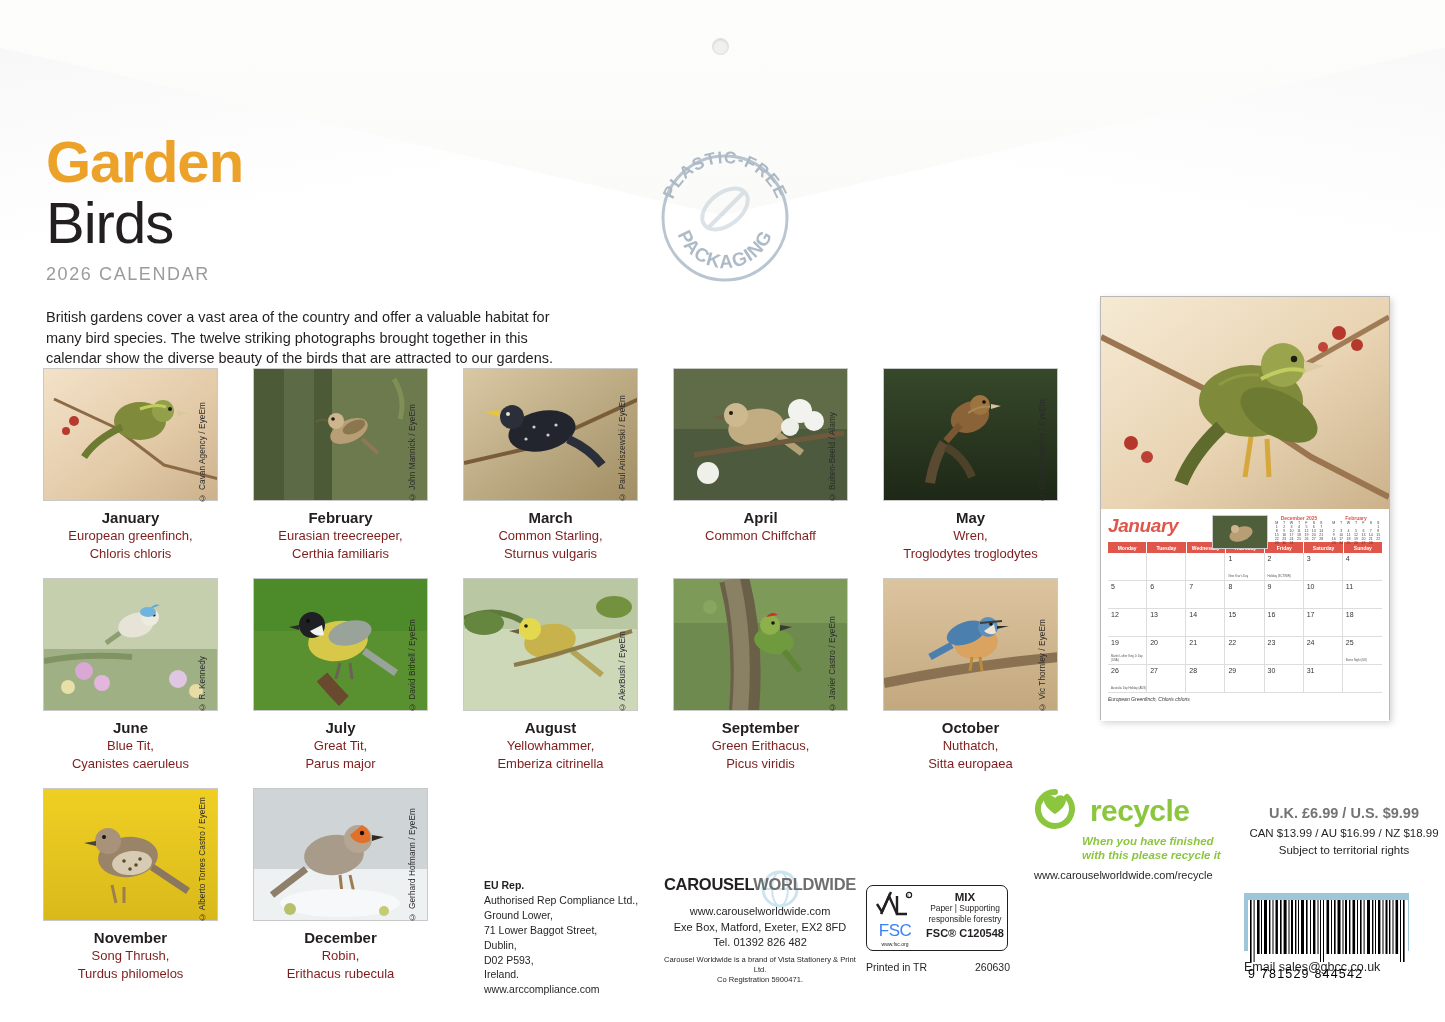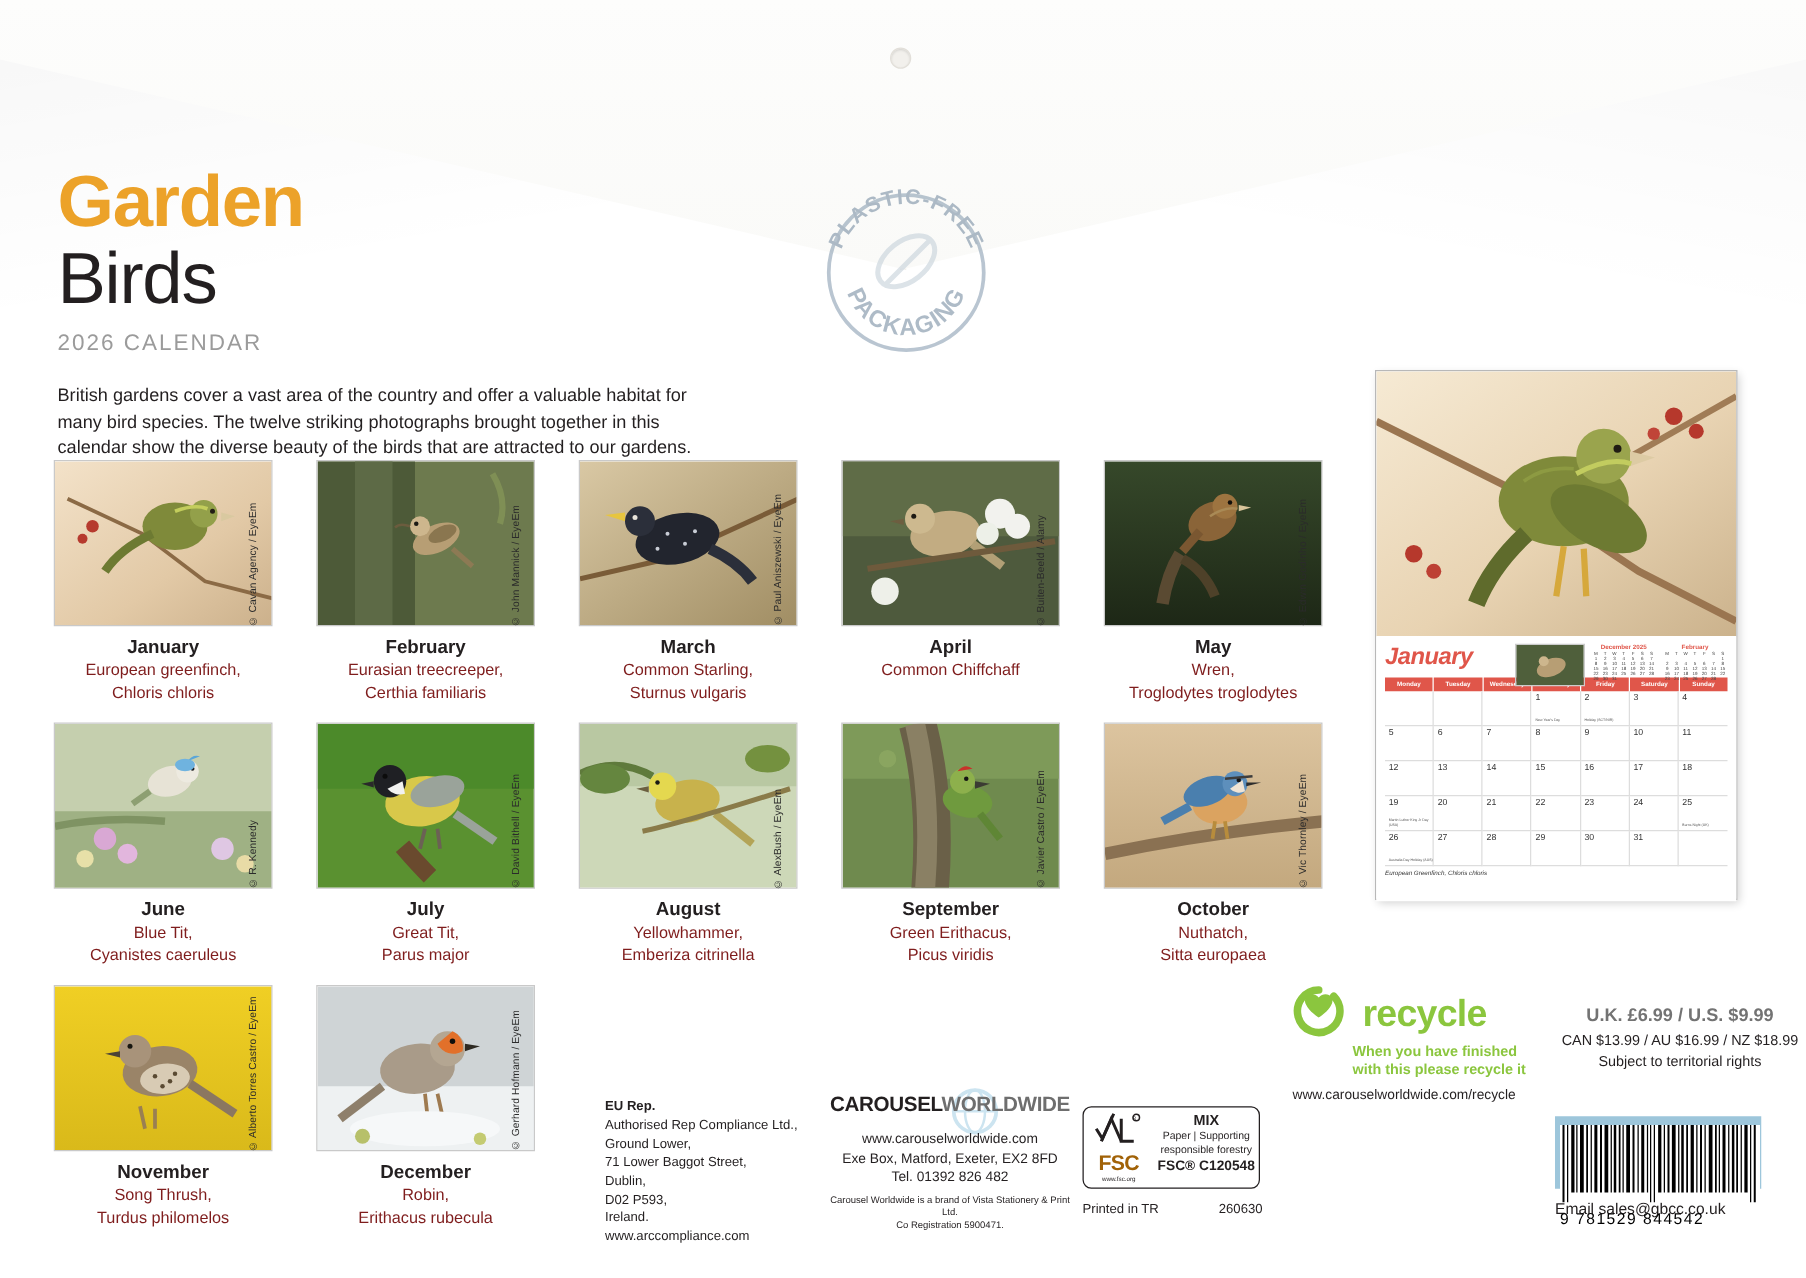--- a/index.html
+++ b/index.html
@@ -95,21 +95,21 @@
   .pv-weekhead div { background:#E0564A; color:#fff; font-size:5px; text-align:center; padding: 2.5px 0; font-weight:bold;}
   .pv-days { display:grid; grid-template-columns: repeat(7,1fr); }
   .pv-day { height: 28px; border-right:1px solid #ddd; border-bottom:1px solid #ddd; font-size:7px; color:#333; padding:2px 0 0 3px; position:relative;}
   .pv-day:nth-child(7n) { border-right:none; }
   .pv-note { font-size:2.8px; color:#555; position:absolute; bottom:2px; left:3px; line-height:1.25;}
   .pv-footer { font-size:5px; font-style:italic; color:#333; margin-top:3px;}
 
   
   .recycle { position:absolute; left: 1034px; top: 788px; width: 190px; z-index:4; }
   .recycle-word { font-size: 30px; color:#8BC63E; font-weight: bold; letter-spacing:-.6px; }
-  .recycle-sub { font-size: 11.5px; color:#8BC63E; font-weight:bold; line-height:1.2; margin-left: 48px; margin-top:1px;}
+  .recycle-sub { font-size: 11.5px; color:#8BC63E; font-weight:bold; line-height:1.2; margin-left: 48px; margin-top:1px;font-style:italic;}
   .recycle-url { font-size: 11px; color:#231f20; margin-top: 6px;}
 
   
   .price { position:absolute; left: 1244px; top: 805px; width: 200px; text-align:center; z-index:4;}
   .price-main { font-size: 14.5px; font-weight:bold; color:#737373; }
   .price-sub { font-size: 11.5px; color:#231f20; margin-top:4px; line-height:1.45;}
 
   
   .eurep { position:absolute; left: 484px; top: 878px; width: 170px; z-index:4; font-size:10.5px; color:#231f20; line-height:1.42;}
   .eurep b { font-size: 10.5px; }
@@ -119,21 +119,21 @@
   .cw-logo { font-size: 16.5px; font-weight:bold; letter-spacing:-.3px; position:relative; display:inline-block;}
   .cw-logo .dark { color:#231f20; }
   .cw-logo .lite { color:#6e6e6e; }
   .cw-globe { position:absolute; left: 96px; top:-6px; width:40px; height:40px; opacity:.45; z-index:-1;}
   .cw-lines { font-size: 11px; color:#231f20; margin-top: 10px; line-height:1.42;}
   .cw-small { font-size: 7.6px; color:#231f20; margin-top: 4px; line-height:1.35;}
 
   
   .fsc { position:absolute; left: 866px; top: 885px; width: 142px; height: 66px; border: 1.6px solid #231f20; border-radius: 7px; z-index:4; display:flex;}
   .fsc-left { width: 56px; border-right:0px; display:flex; flex-direction:column; align-items:center; justify-content:center; }
-  .fsc-word { font-size: 17px; font-weight:bold; color:#a16207; letter-spacing:-.5px; margin-top:-1px;}
+  .fsc-word { font-size: 17px; font-weight:normal; color:#3b82f6; letter-spacing:-.5px; margin-top:-1px;}
   .fsc-url { font-size: 5px; color:#231f20; }
   .fsc-right { flex:1; padding-top:5px; text-align:center;}
   .fsc-mix { font-size: 11.5px; font-weight:bold; color:#231f20; }
   .fsc-desc { font-size: 8.4px; color:#231f20; line-height:1.18; margin-top:1px;}
   .fsc-code { font-size: 11px; font-weight:bold; color:#231f20; margin-top:2px;}
   .printed { position:absolute; left: 866px; top: 961px; font-size: 10.5px; color:#231f20; z-index:4;}
   .jobno { position:absolute; left: 975px; top: 961px; font-size: 10.5px; color:#231f20; z-index:4;}
 
   
   .gbcc { position:absolute; left: 1244px; top: 893px; width: 165px; z-index:4; }

